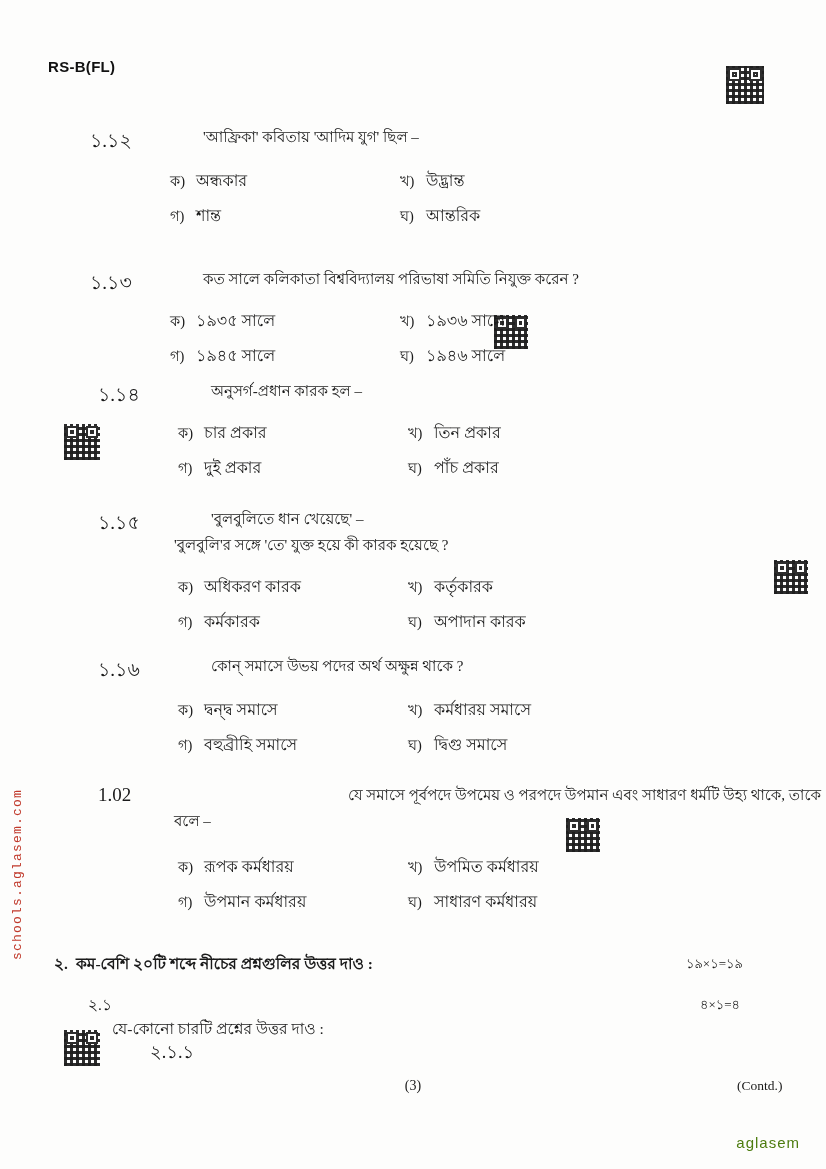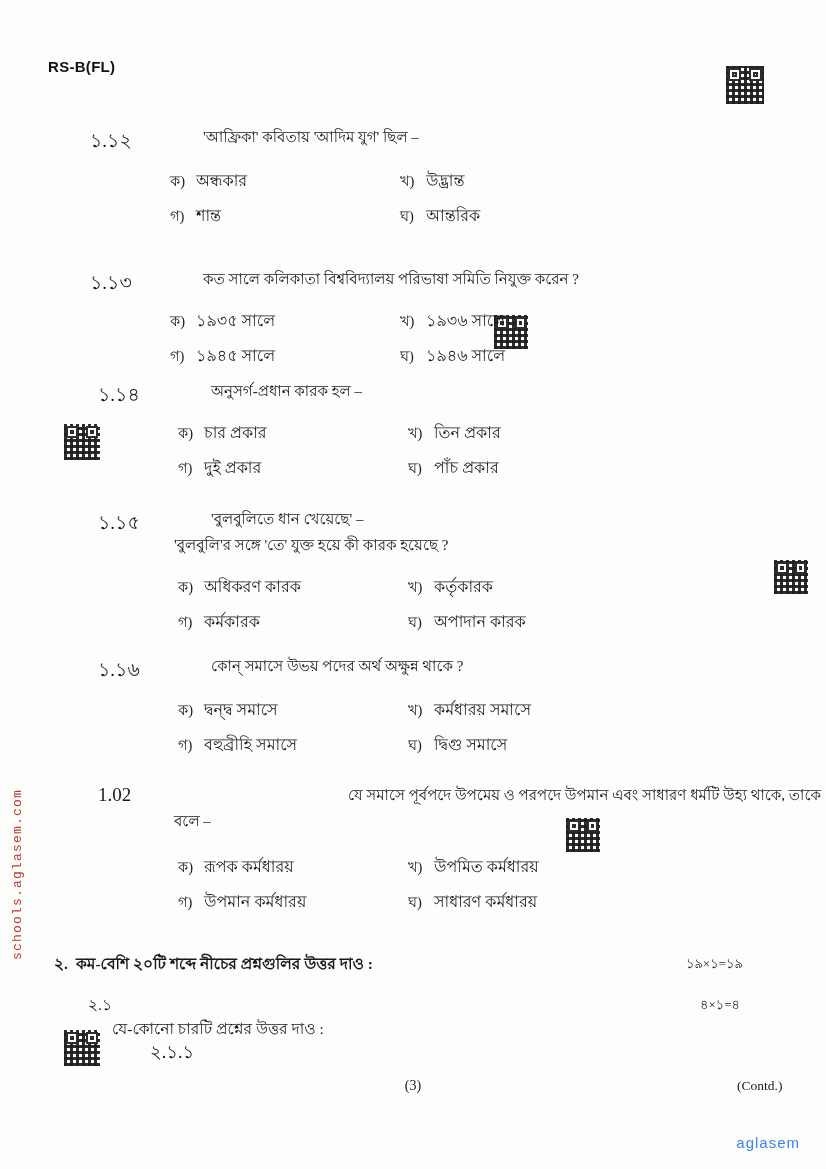--- a/index.html
+++ b/index.html
@@ -144,21 +144,21 @@
     color: #c0392b;
     letter-spacing: 1.2px;
     white-space: nowrap;
   }
   .corner-watermark {
     position: absolute;
     right: 26px;
     bottom: 18px;
     font-family: "Liberation Sans", sans-serif;
     font-size: 15px;
-    color: #3b82f6;
+    color: #4d7c0f;
     letter-spacing: 1px;
   }
 </style>
 </head>
 <body>
 
 <div class="page">
 
   <div class="paper-code">RS-B(FL)</div>
 

